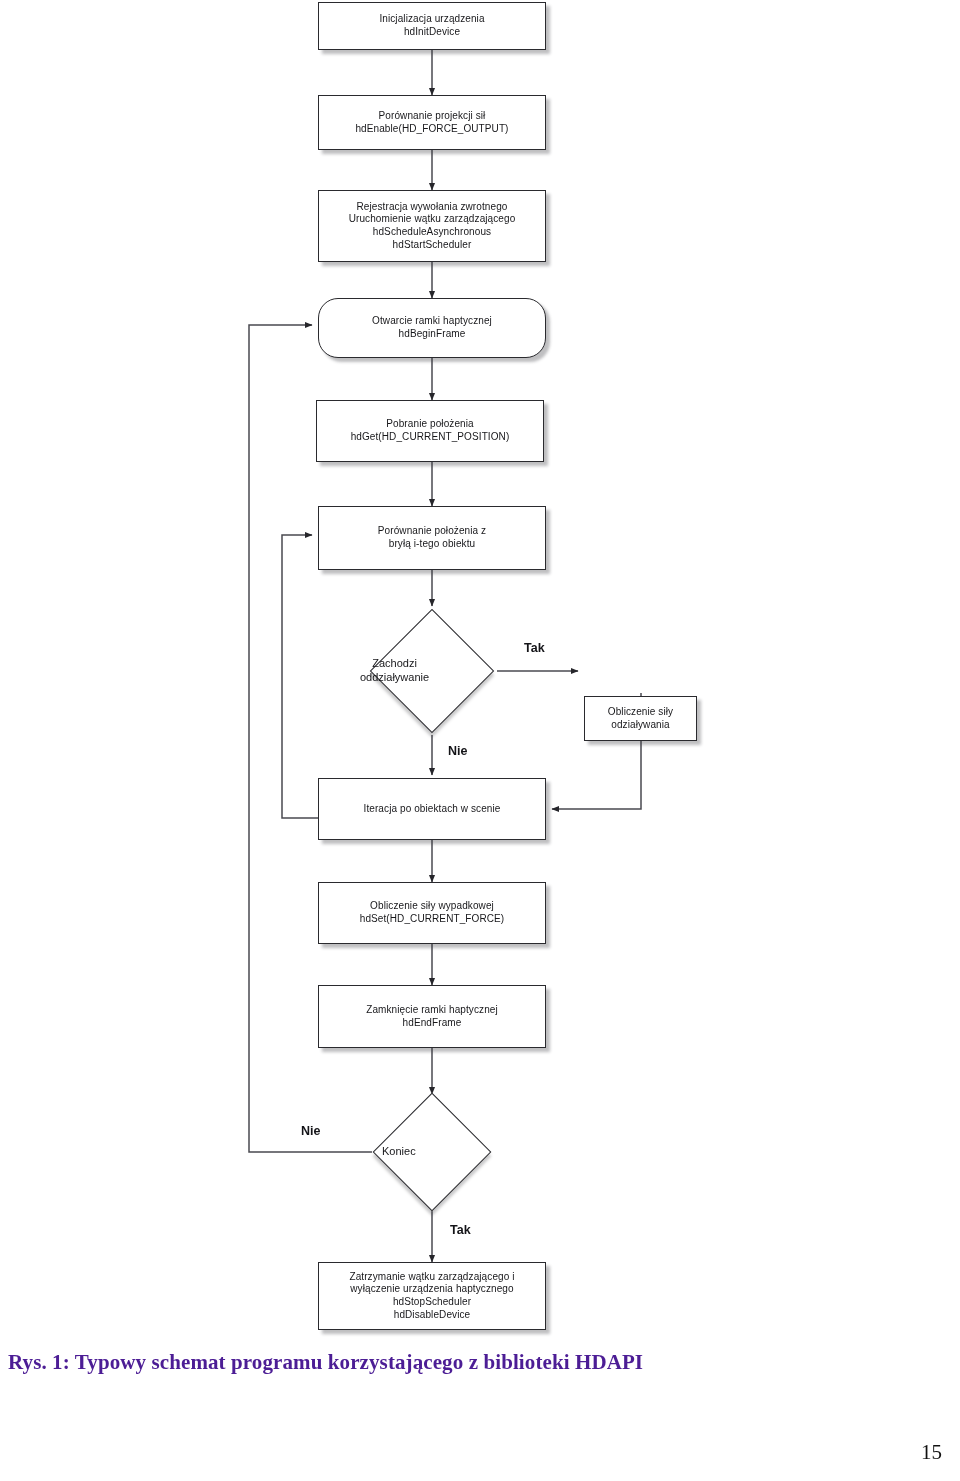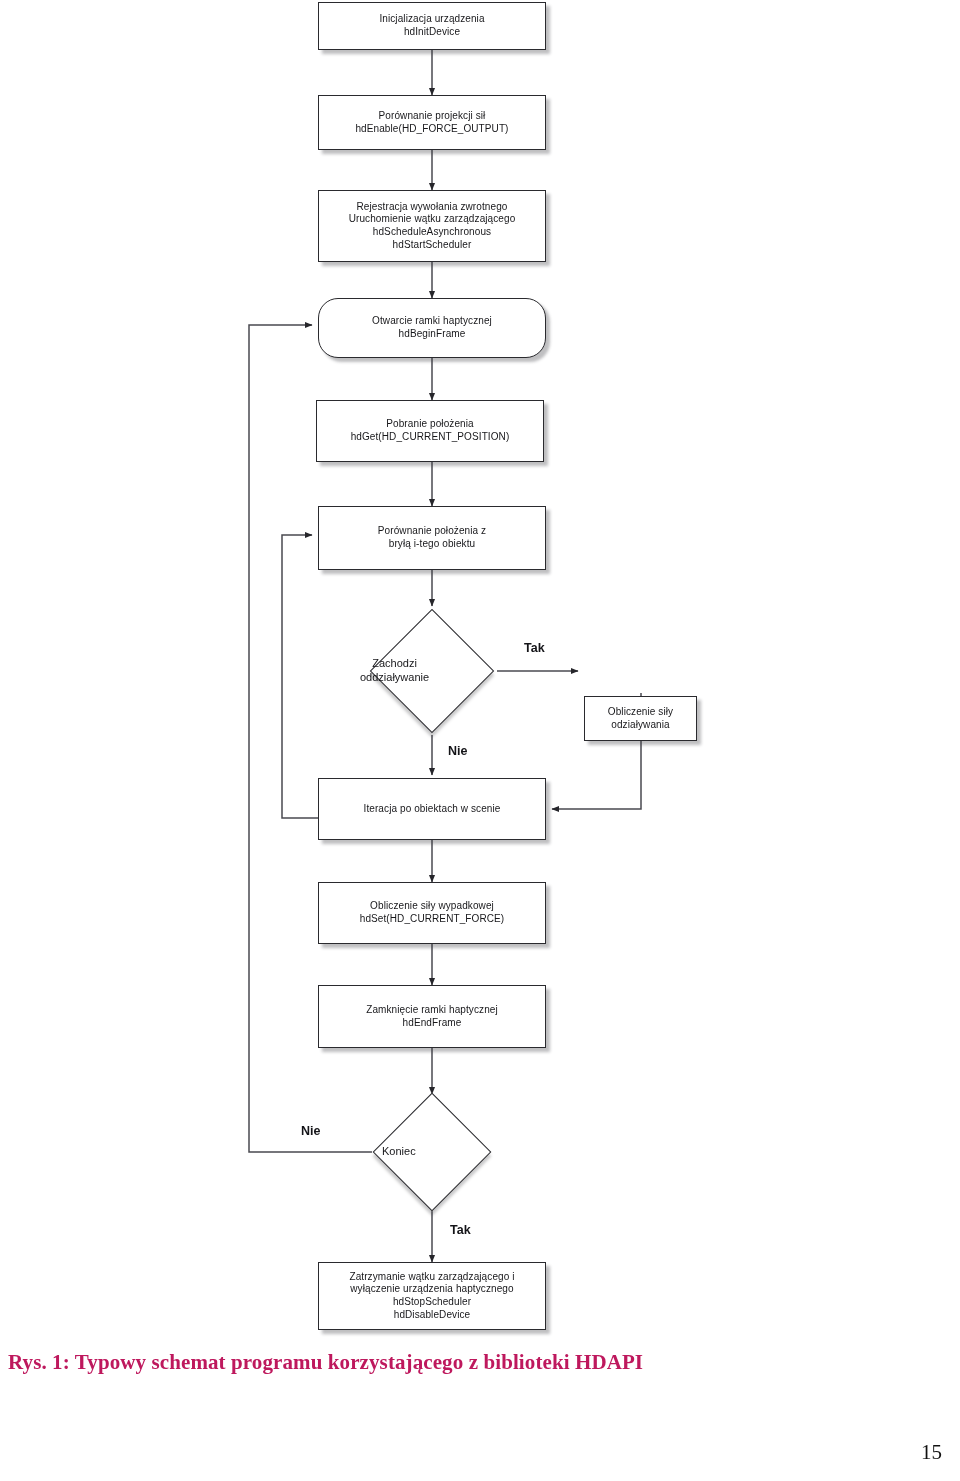--- a/index.html
+++ b/index.html
@@ -81,21 +81,21 @@
   }
 
   #caption {
     position: absolute;
     left: 8px;
     top: 1350px;
     width: 700px;
     font-family: "Liberation Serif", serif;
     font-size: 21px;
     font-weight: 700;
-    color: #be185d;
+    color: #4c1d95;
     letter-spacing: 0.1px;
     white-space: nowrap;
   }
   #page-number {
     position: absolute;
     right: 18px;
     top: 1440px;
     font-family: "Liberation Serif", serif;
     font-size: 21px;
     color: #111;

